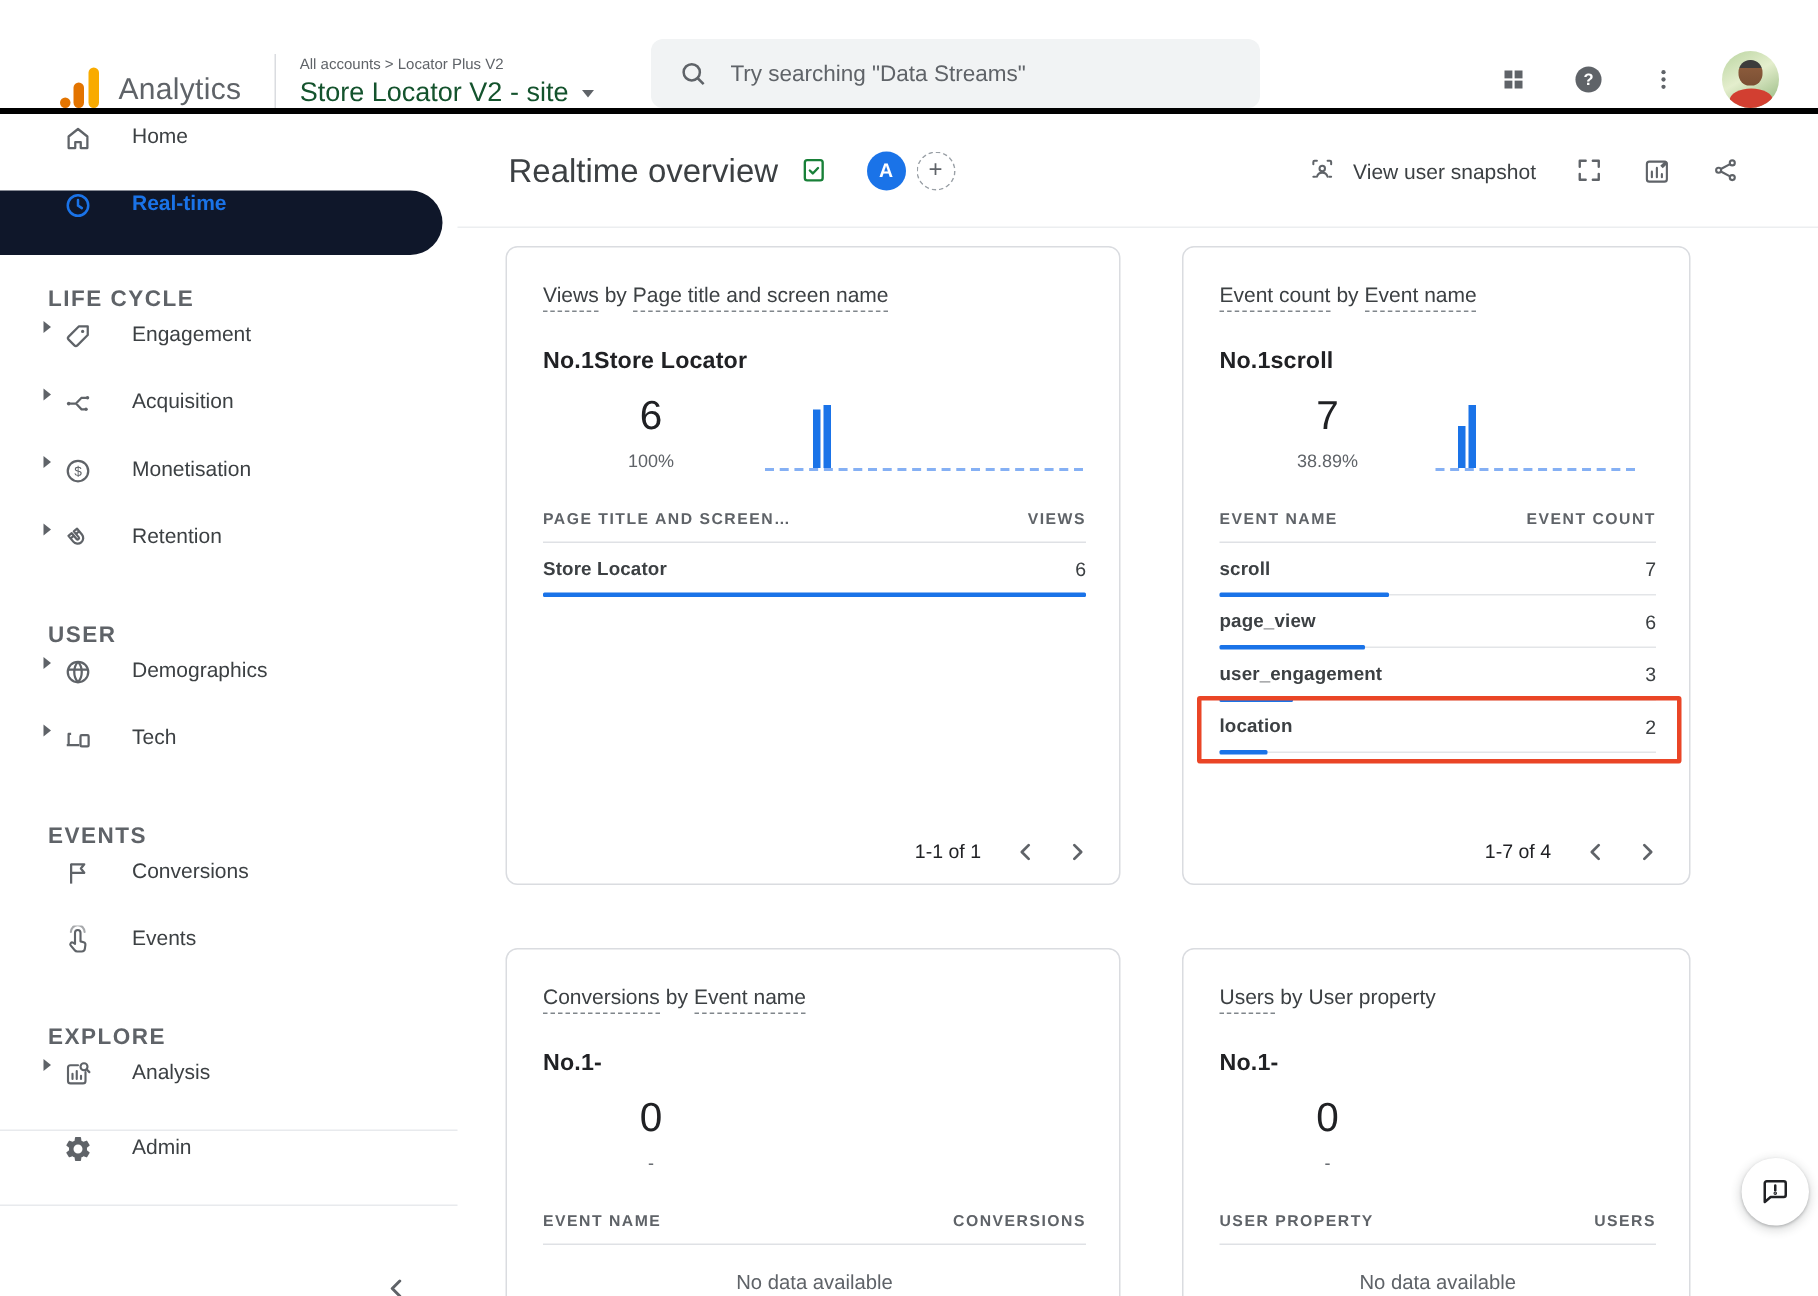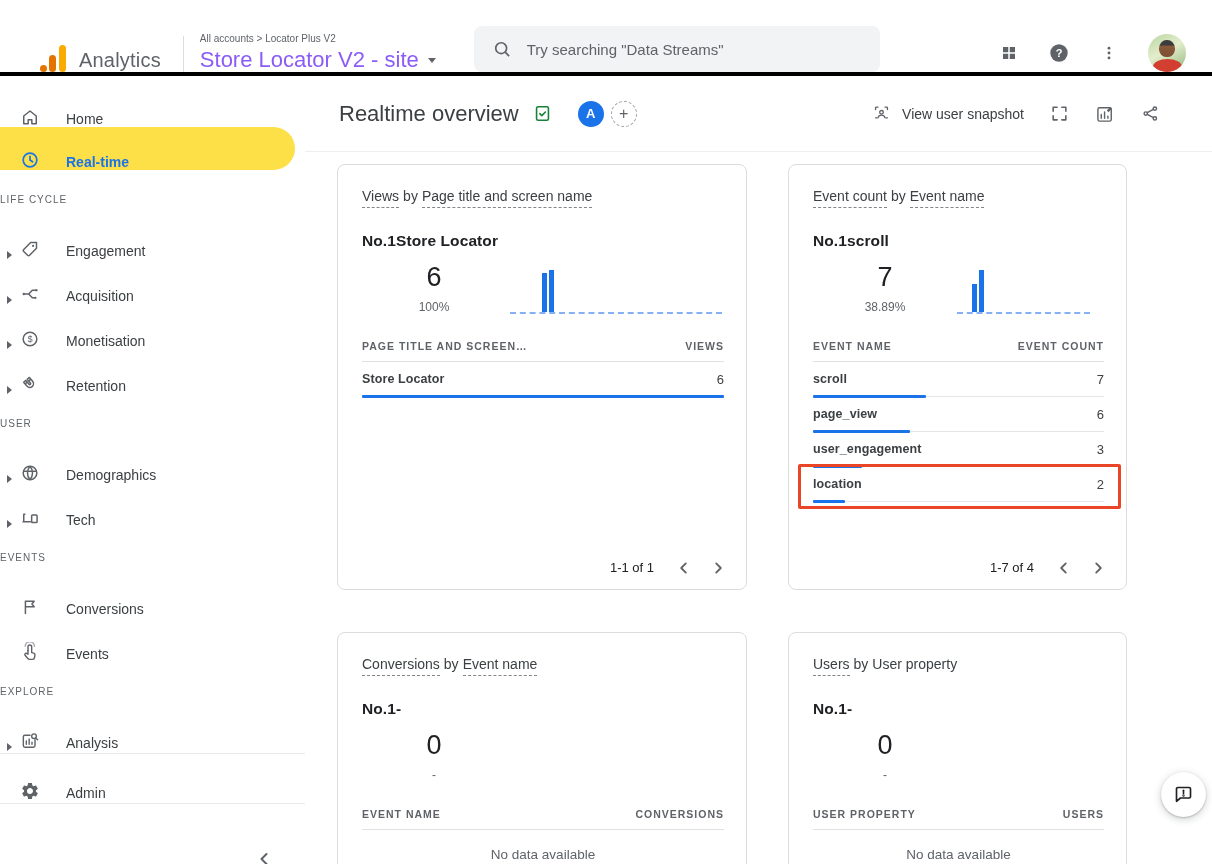--- a/index.html
+++ b/index.html
@@ -15,21 +15,21 @@
             border-bottom:4px solid #000000; background:#fff; }
   .logo { position:relative; width:26px; height:27px; flex:none; }
   .logo .bar-tall { position:absolute; right:0; top:0; width:7px; height:27px; border-radius:4px; background:#f9ab00; }
   .logo .bar-mid  { position:absolute; left:9px; top:10px; width:7px; height:17px; border-radius:4px; background:#e37400; }
   .logo .dot      { position:absolute; left:0; bottom:0; width:7px; height:7px; border-radius:50%; background:#e37400; }
   .brand { font-size:20px; color:#5f6368; margin-left:13px; letter-spacing:.2px; }
   .topbar-divider { width:1px; height:36px; background:#dadce0; margin:0 16px 0 22px; }
   .prop-block { line-height:1.15; }
   .breadcrumb { font-size:10px; color:#5f6368; margin-bottom:2px; }
   .prop-row { display:flex; align-items:center; gap:9px; cursor:pointer; }
-  .prop-name { font-size:22px; color:#8b5cf6; }
+  .prop-name { font-size:18px; color:#14532d; }
   .caret-down { width:0; height:0; border-left:4.5px solid transparent; border-right:4.5px solid transparent;
                 border-top:5.5px solid #5f6368; margin-top:2px; }
   .search { margin-left:38px; width:406px; height:46px; background:#f1f3f4; border-radius:8px;
             display:flex; align-items:center; padding:0 18px; gap:15px; }
   .search input { flex:1; border:none; outline:none; background:transparent; font-size:15px;
                   font-family:"Liberation Sans", sans-serif; color:#3c4043; }
   .search input::placeholder { color:#5f6368; opacity:1; }
   .topbar-actions { margin-left:auto; display:flex; align-items:center; gap:30px; }
   .icon-btn { cursor:pointer; color:#5f6368; display:flex; align-items:center; justify-content:center; }
   .avatar { width:38px; height:38px; border-radius:50%; position:relative; overflow:hidden; cursor:pointer;
@@ -38,31 +38,31 @@
             border-radius:48% 48% 45% 45%;
             background:linear-gradient(180deg,#3c3c3c 0%,#3c3c3c 32%,#8a5a3b 33%,#7a4f33 100%); }
   .avatar::after { content:""; position:absolute; bottom:-3px; left:5px; width:29px; height:16px;
             border-radius:50% 50% 0 0; background:#d23f31; }
 
   
   .shell { display:flex; height:800px; }
 
   
   .sidebar { width:305px; flex:none; padding-top:6px; display:flex; flex-direction:column; position:relative; }
-  .nav-item { height:45px; display:flex; align-items:flex-end; padding-left:4px; cursor:pointer; }
+  .nav-item { height:45px; display:flex; align-items:flex-start; padding-left:26px; cursor:pointer; }
   .nav-arrow { width:10px; flex:none; display:flex; justify-content:center; }
   .nav-arrow.has::before { content:""; width:0; height:0; border-top:4px solid transparent;
        border-bottom:4px solid transparent; border-left:5.5px solid #5f6368; }
   .nav-icon { width:20px; height:20px; margin-left:6px; color:#5f6368; flex:none; }
   .nav-label { margin-left:26px; font-size:14px; color:#3c4043; }
-  .nav-item.active { background:#fde047; border-radius:0 23px 23px 0; margin-right:10px; height:43px; }
+  .nav-item.active { background:#0f172a; border-radius:0 23px 23px 0; margin-right:10px; height:43px; }
   .nav-item.active .nav-label { color:#1a73e8; font-weight:bold; }
   .nav-item.active .nav-icon { color:#1a73e8; }
-  .nav-section { margin-top:14px; height:30px; display:flex; align-items:center; 
-       font-size:10px; font-weight:normal; letter-spacing:1px; color:#5f6368; }
+  .nav-section { margin-top:14px; height:30px; display:flex; align-items:center; padding-left:32px;
+       font-size:15px; font-weight:bold; letter-spacing:1px; color:#5f6368; }
   .sidebar-divider { height:1px; background:#e8eaed; margin:2px 0; }
   .sidebar-collapse { position:absolute; right:34px; bottom:10px; color:#5f6368; cursor:pointer; }
 
   
   .main { flex:1; display:flex; flex-direction:column; min-width:0; }
   .main-header { height:76px; flex:none; display:flex; align-items:center; padding:0 52px 0 34px;
        border-bottom:1px solid #eceef0; }
   .page-title { font-size:22px; color:#3c4043; }
   .title-badge { margin-left:14px; color:#188038; }
   .chips { display:flex; align-items:center; gap:7px; margin-left:26px; }

